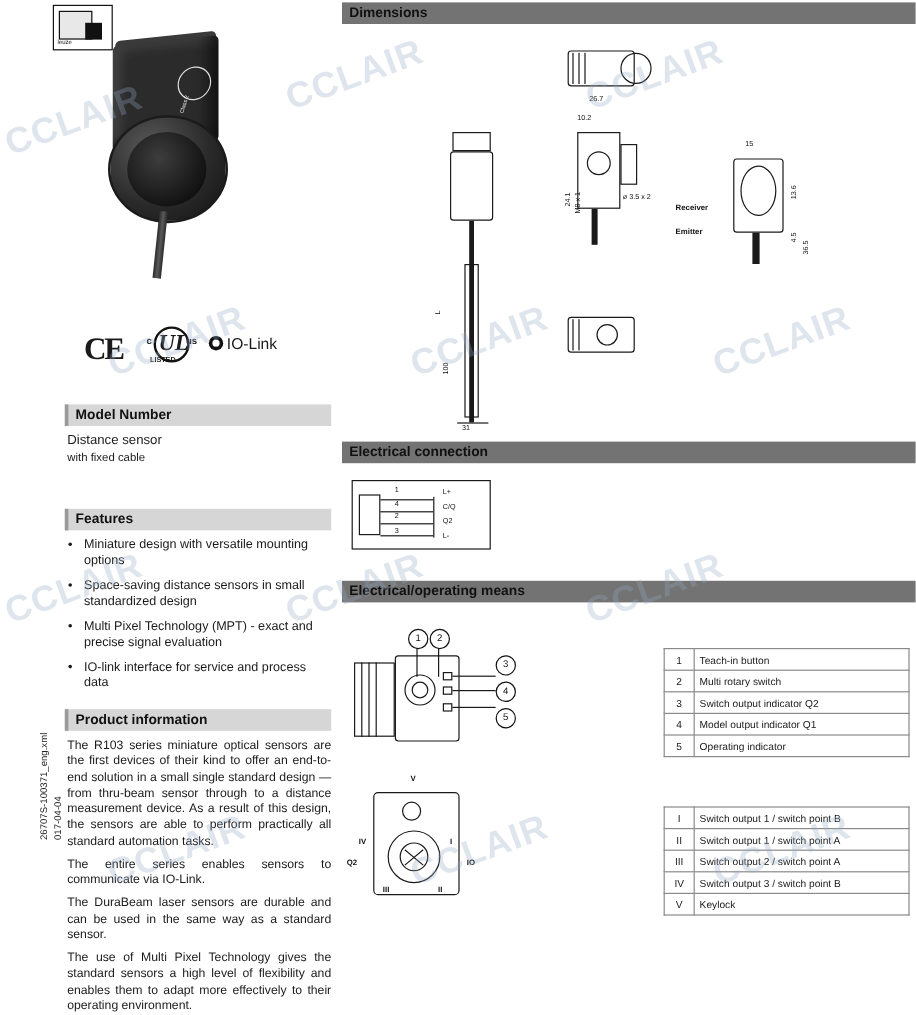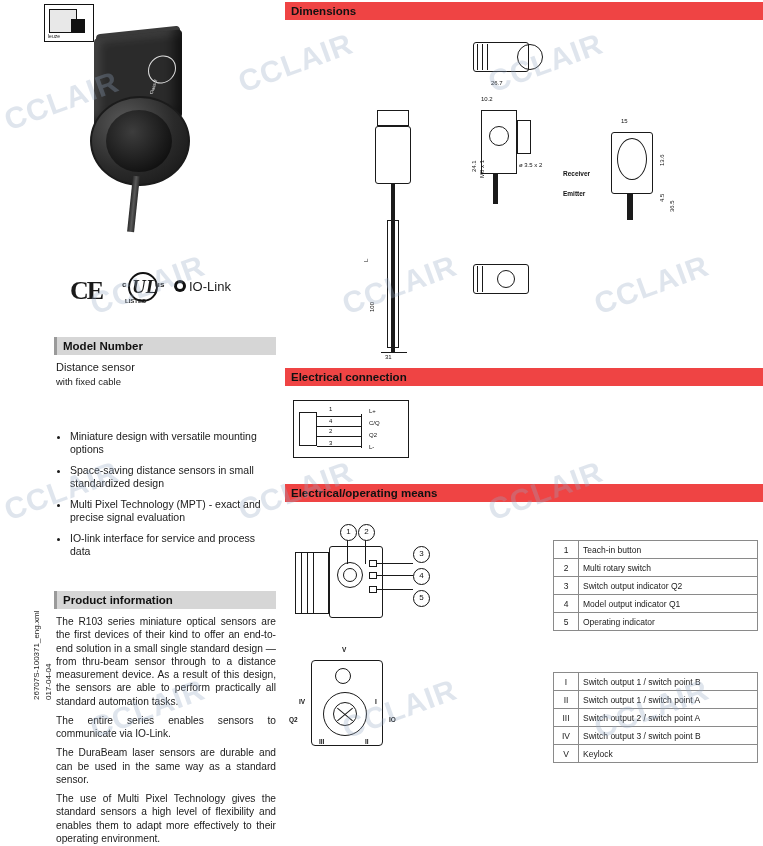--- a/index.html
+++ b/index.html
@@ -99,21 +99,21 @@
   .hdr{
     background:#d6d6d6;
     color:#111;
     font-weight:bold;
     font-size:11.5px;
     padding:3px 6px;
     border-left:3px solid #9a9a9a;
     box-sizing:border-box;
   }
   .hdr-right{
-    background:#ef4444;color:#111;font-weight:bold;font-size:11.5px;
+    background:#737373;color:#111;font-weight:bold;font-size:11.5px;
     padding:3px 6px;box-sizing:border-box;
   }
 
   .model-no{position:absolute;left:54px;top:337px;width:222px;}
   .model-val{font-size:11px;font-weight:bold;margin:6px 0 0 2px;}
   .model-desc{font-size:11px;margin:6px 0 0 2px;}
   .model-sub{font-size:9.5px;margin:3px 0 0 2px;}
 
   .features{position:absolute;left:54px;top:424px;width:222px;}
   ul.feat{margin:6px 0 0 0;padding:0 0 0 16px;}
@@ -205,20 +205,21 @@
       <div class="iolink"><span class="dot"></span><span>IO-Link</span></div>
     </div>
 
     <div class="model-no">
       <div class="hdr">Model Number</div>
       <div class="model-desc">Distance sensor</div>
       <div class="model-sub">with fixed cable</div>
     </div>
 
     <div class="features">
+      <div class="hdr">Features</div>
       <ul class="feat">
         <li>Miniature design with versatile mounting options</li>
         <li>Space-saving distance sensors in small standardized design</li>
         <li>Multi Pixel Technology (MPT) - exact and precise signal evaluation</li>
         <li>IO-link interface for service and process data</li>
       </ul>
     </div>
 
     <div class="prodinfo">
       <div class="hdr">Product information</div>

